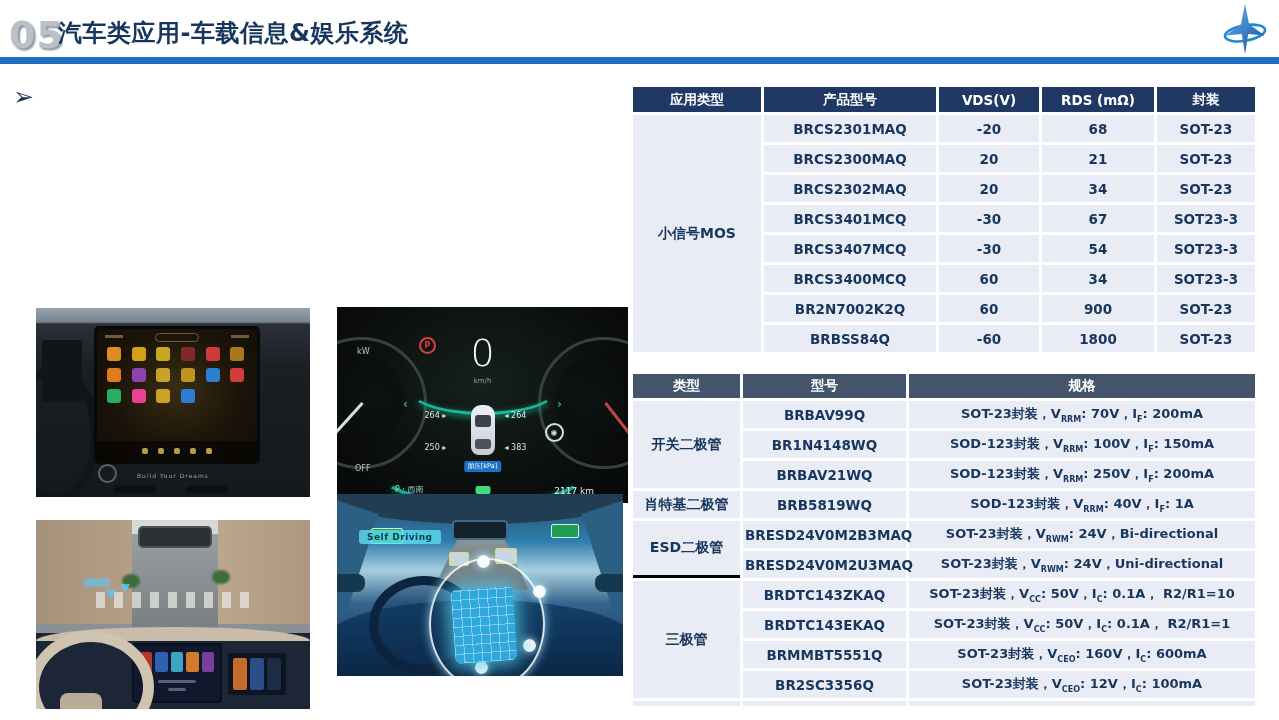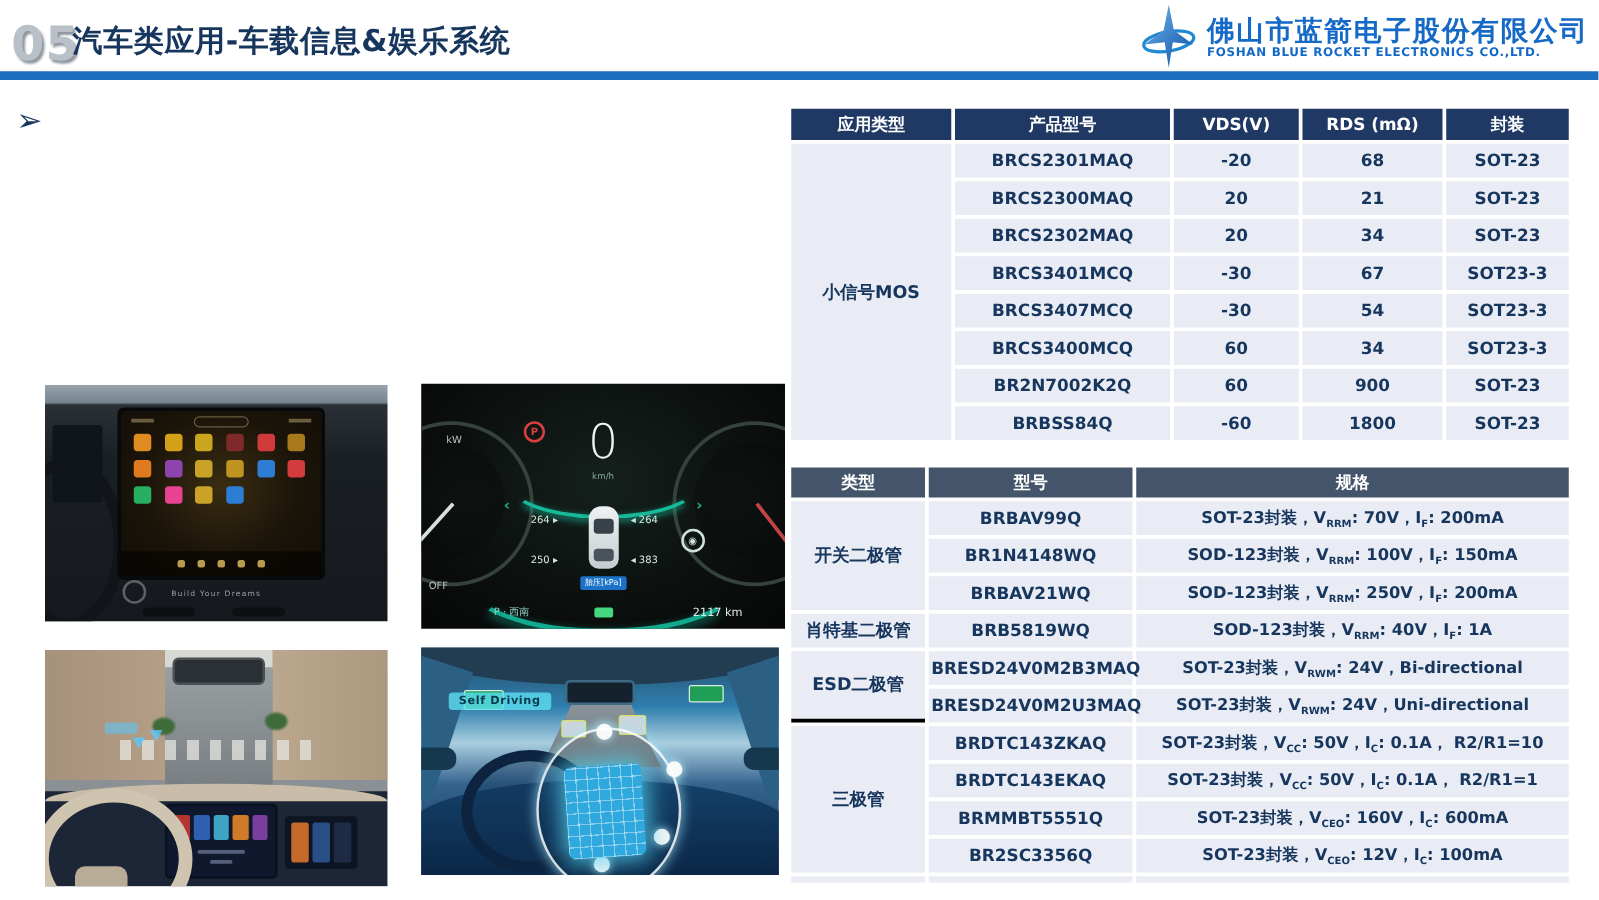--- a/index.html
+++ b/index.html
@@ -47,21 +47,21 @@
   .i1-wheel{position:absolute;left:-28px;top:58px;width:74px;height:120px;border:9px solid #111519;border-radius:50%;}
   .i1-knob{position:absolute;left:62px;bottom:14px;width:15px;height:15px;border:2px solid #5c6166;border-radius:50%;}
   .i1-label{position:absolute;left:0;right:0;bottom:18px;text-align:center;font-size:6px;color:#9aa0a6;letter-spacing:1px;}
   .i1-vent{position:absolute;bottom:4px;width:42px;height:7px;background:#0c1013;border-radius:4px;}
   
   .img2{left:337px;top:307px;width:291px;height:196px;background:radial-gradient(ellipse at 50% 40%,#15201c 0,#0a0d0c 70%,#060808 100%);color:#cfe3da;}
   .gauge{position:absolute;width:126px;height:126px;border:3px solid #36423c;border-radius:50%;}
   .gauge .inner{position:absolute;left:14px;top:14px;width:92px;height:92px;border:2px solid #2028245;border-radius:50%;background:radial-gradient(circle,#10161355 0,#05070655 80%);}
   .needle{position:absolute;left:50%;top:50%;width:3px;height:48px;background:#d8e2dc;transform-origin:50% 0;}
   .g-kw{position:absolute;left:20px;top:40px;font-size:8px;color:#b8c4bd;}
-  .g-off{position:absolute;left:6px;bottom:30px;font-size:8px;color:#b8c4bd;}
+  .g-off{position:absolute;left:18px;bottom:30px;font-size:8px;color:#b8c4bd;}
   .spd{position:absolute;left:50%;top:24px;transform:translateX(-50%);font-size:38px;font-weight:300;color:#eef5f1;}
   .kmh{position:absolute;left:50%;top:70px;transform:translateX(-50%);font-size:7px;color:#86a89c;}
   .arc1{position:absolute;left:50%;top:50px;transform:translateX(-50%);width:150px;height:52px;border:3px solid transparent;border-bottom-color:#17b99a;border-radius:50%;filter:drop-shadow(0 2px 3px #17b99a);}
   .arc2{position:absolute;left:50%;top:116px;transform:translateX(-50%);width:214px;height:76px;border:4px solid transparent;border-bottom-color:#12a98e;border-radius:50%;filter:drop-shadow(0 3px 4px #0f8f78);}
   .car{position:absolute;left:50%;top:98px;margin-left:-12px;width:24px;height:50px;background:linear-gradient(180deg,#eef1f3,#c6cdd2);border-radius:10px 10px 8px 8px;}
   .car .win{position:absolute;left:4px;right:4px;top:10px;height:12px;background:#39424a;border-radius:3px;}
   .car .win2{position:absolute;left:4px;right:4px;bottom:6px;height:10px;background:#4a535b;border-radius:3px;}
   .tire{position:absolute;font-size:8px;color:#d7e6df;}
   .tpms-badge{position:absolute;left:50%;top:154px;transform:translateX(-50%);background:#1a73c8;color:#fff;font-size:6.5px;padding:1px 4px;border-radius:2px;}
   .tpms-ico{position:absolute;left:50%;margin-left:62px;top:116px;width:15px;height:15px;border:2px solid #cfe3da;border-radius:50%;font-size:8px;text-align:center;line-height:15px;color:#cfe3da;}
@@ -85,21 +85,21 @@
   .i3-dashtop{position:absolute;left:0;right:0;bottom:68px;height:14px;background:#c9bda9;border-radius:50% 50% 0 0/100% 100% 0 0;}
   .i3-scr{position:absolute;left:96px;bottom:6px;width:86px;height:56px;background:#0f182c;border-radius:4px;border:2px solid #0a1020;}
   .i3-scr .row{position:absolute;left:6px;right:6px;top:7px;height:20px;display:flex;gap:3px;}
   .i3-scr .row div{flex:1;border-radius:2px;}
   .i3-line{position:absolute;left:24px;right:24px;height:3px;background:#55617a;border-radius:2px;}
   .i3-scr2{position:absolute;left:192px;bottom:14px;width:58px;height:42px;background:#0d1422;border-radius:3px;display:flex;gap:3px;padding:5px;box-sizing:border-box;}
   .i3-scr2 div{flex:1;border-radius:2px;}
   .i3-wheel{position:absolute;left:-8px;bottom:-34px;width:104px;height:90px;border:11px solid #cfc4b0;border-radius:50%;background:transparent;}
   .i3-wheelhub{position:absolute;left:24px;bottom:-8px;width:42px;height:24px;background:#b8ac97;border-radius:8px;}
   
-  .img4{left:337px;top:518px;width:286px;height:182px;background:linear-gradient(180deg,#274a63 0,#2e7eae 26%,#a9cede 42%,#35648e 60%,#0e2c4e 100%);text-align:center;}
+  .img4{left:337px;top:494px;width:286px;height:182px;background:linear-gradient(180deg,#274a63 0,#2e7eae 26%,#a9cede 42%,#35648e 60%,#0e2c4e 100%);text-align:center;}
   .i4-roof{position:absolute;left:-10px;right:-10px;top:0;height:30px;background:#223c52;border-radius:0 0 50% 50%/0 0 100% 100%;}
   .i4-pil{position:absolute;top:8px;width:60px;height:110px;background:#2b5f84;}
   .i4-pilL{left:-34px;transform:rotate(18deg);}
   .i4-pilR{right:-34px;transform:rotate(-18deg);}
   .i4-road{position:absolute;left:96px;top:40px;width:96px;height:56px;background:linear-gradient(180deg,#8b979c,#6c787e);clip-path:polygon(28% 0,72% 0,100% 100%,0 100%);}
   .i4-sign{position:absolute;background:#1f9e55;border:1px solid #d9ecdf;border-radius:2px;}
   .i4-carbox{position:absolute;border:1px solid #d8e06a;background:rgba(230,238,245,.75);border-radius:2px;}
   .i4-label{position:absolute;left:22px;top:36px;background:rgba(92,222,240,.8);color:#083b4e;font-size:9px;font-weight:bold;padding:2px 8px;border-radius:3px;letter-spacing:.5px;}
   .i4-mirror{position:absolute;left:50%;top:26px;transform:translateX(-50%);width:52px;height:16px;background:#14222e;border:2px solid #3d6a85;border-radius:4px;}
   .i4-dash{position:absolute;left:-10px;right:-10px;bottom:-8px;height:84px;background:linear-gradient(180deg,#14426b,#0a2342);border-radius:50% 50% 0 0/46% 46% 0 0;}
@@ -124,24 +124,20 @@
       <svg viewBox="0 0 64 64">
         <defs>
             <linearGradient id="lg1" x1="0" y1="0" x2="1" y2="1">
           <stop offset="0" stop-color="#6fb6e8"></stop>
               <stop offset="1" stop-color="#0d4ea8"></stop>
         </linearGradient>
           </defs>
         <ellipse cx="32" cy="37" rx="25" ry="9.5" fill="none" stroke="#1e88d2" stroke-width="3.2" transform="rotate(-10 32 37)"></ellipse>
         <path d="M32 1 L37 26 L56 40 L36 38 L32 63 L28 38 L8 40 L27 26 Z" fill="url(#lg1)"></path>
       </svg>
-    </span>
-    <span class="logo-txt">
-      <span class="logo-cn">佛山市蓝箭电子股份有限公司</span>
-      <span class="logo-en">FOSHAN BLUE ROCKET ELECTRONICS CO.,LTD.</span>
     </span>
   </div>
   <div class="hline"></div>
 
   <div class="bullet">➢</div>
 
   <div class="ph img1">
     <div class="i1-wheel"></div>
     <div class="i1-clu"></div>
     <div class="i1-screen">

